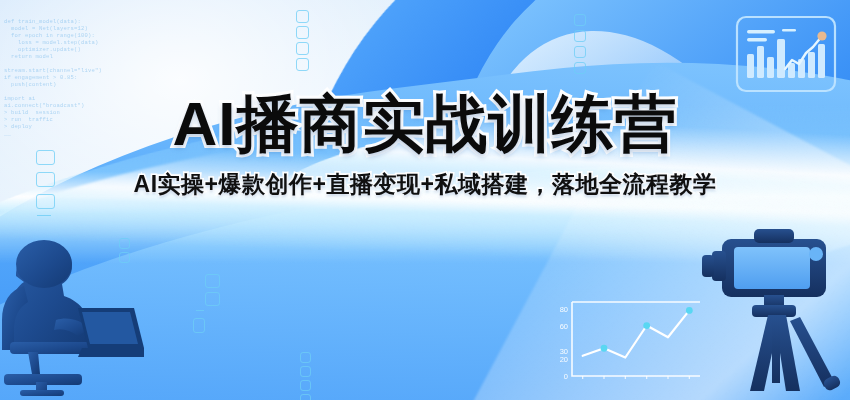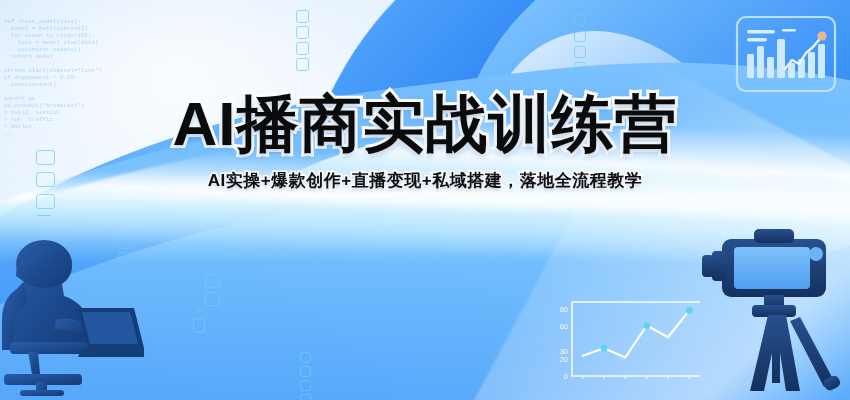--- a/index.html
+++ b/index.html
@@ -109,21 +109,21 @@
     color:#0b0b0b;
     -webkit-text-stroke:6px #ffffff;
     paint-order:stroke fill;
     text-shadow:0 3px 5px rgba(60,110,170,.35);
   }
   .subline{
     display:inline-block;
     margin-top:14px;
     font-family:"Liberation Sans","DejaVu Sans",sans-serif;
     font-weight:bold;
-    font-size:17px;
+    font-size:23px;
     letter-spacing:.5px;
     color:#101010;
     -webkit-text-stroke:3.2px #ffffff;
     paint-order:stroke fill;
     text-shadow:0 2px 3px rgba(60,110,170,.3);
   }
 
   
   .logo-badge{position:absolute;right:12px;top:14px;z-index:26;}
 

